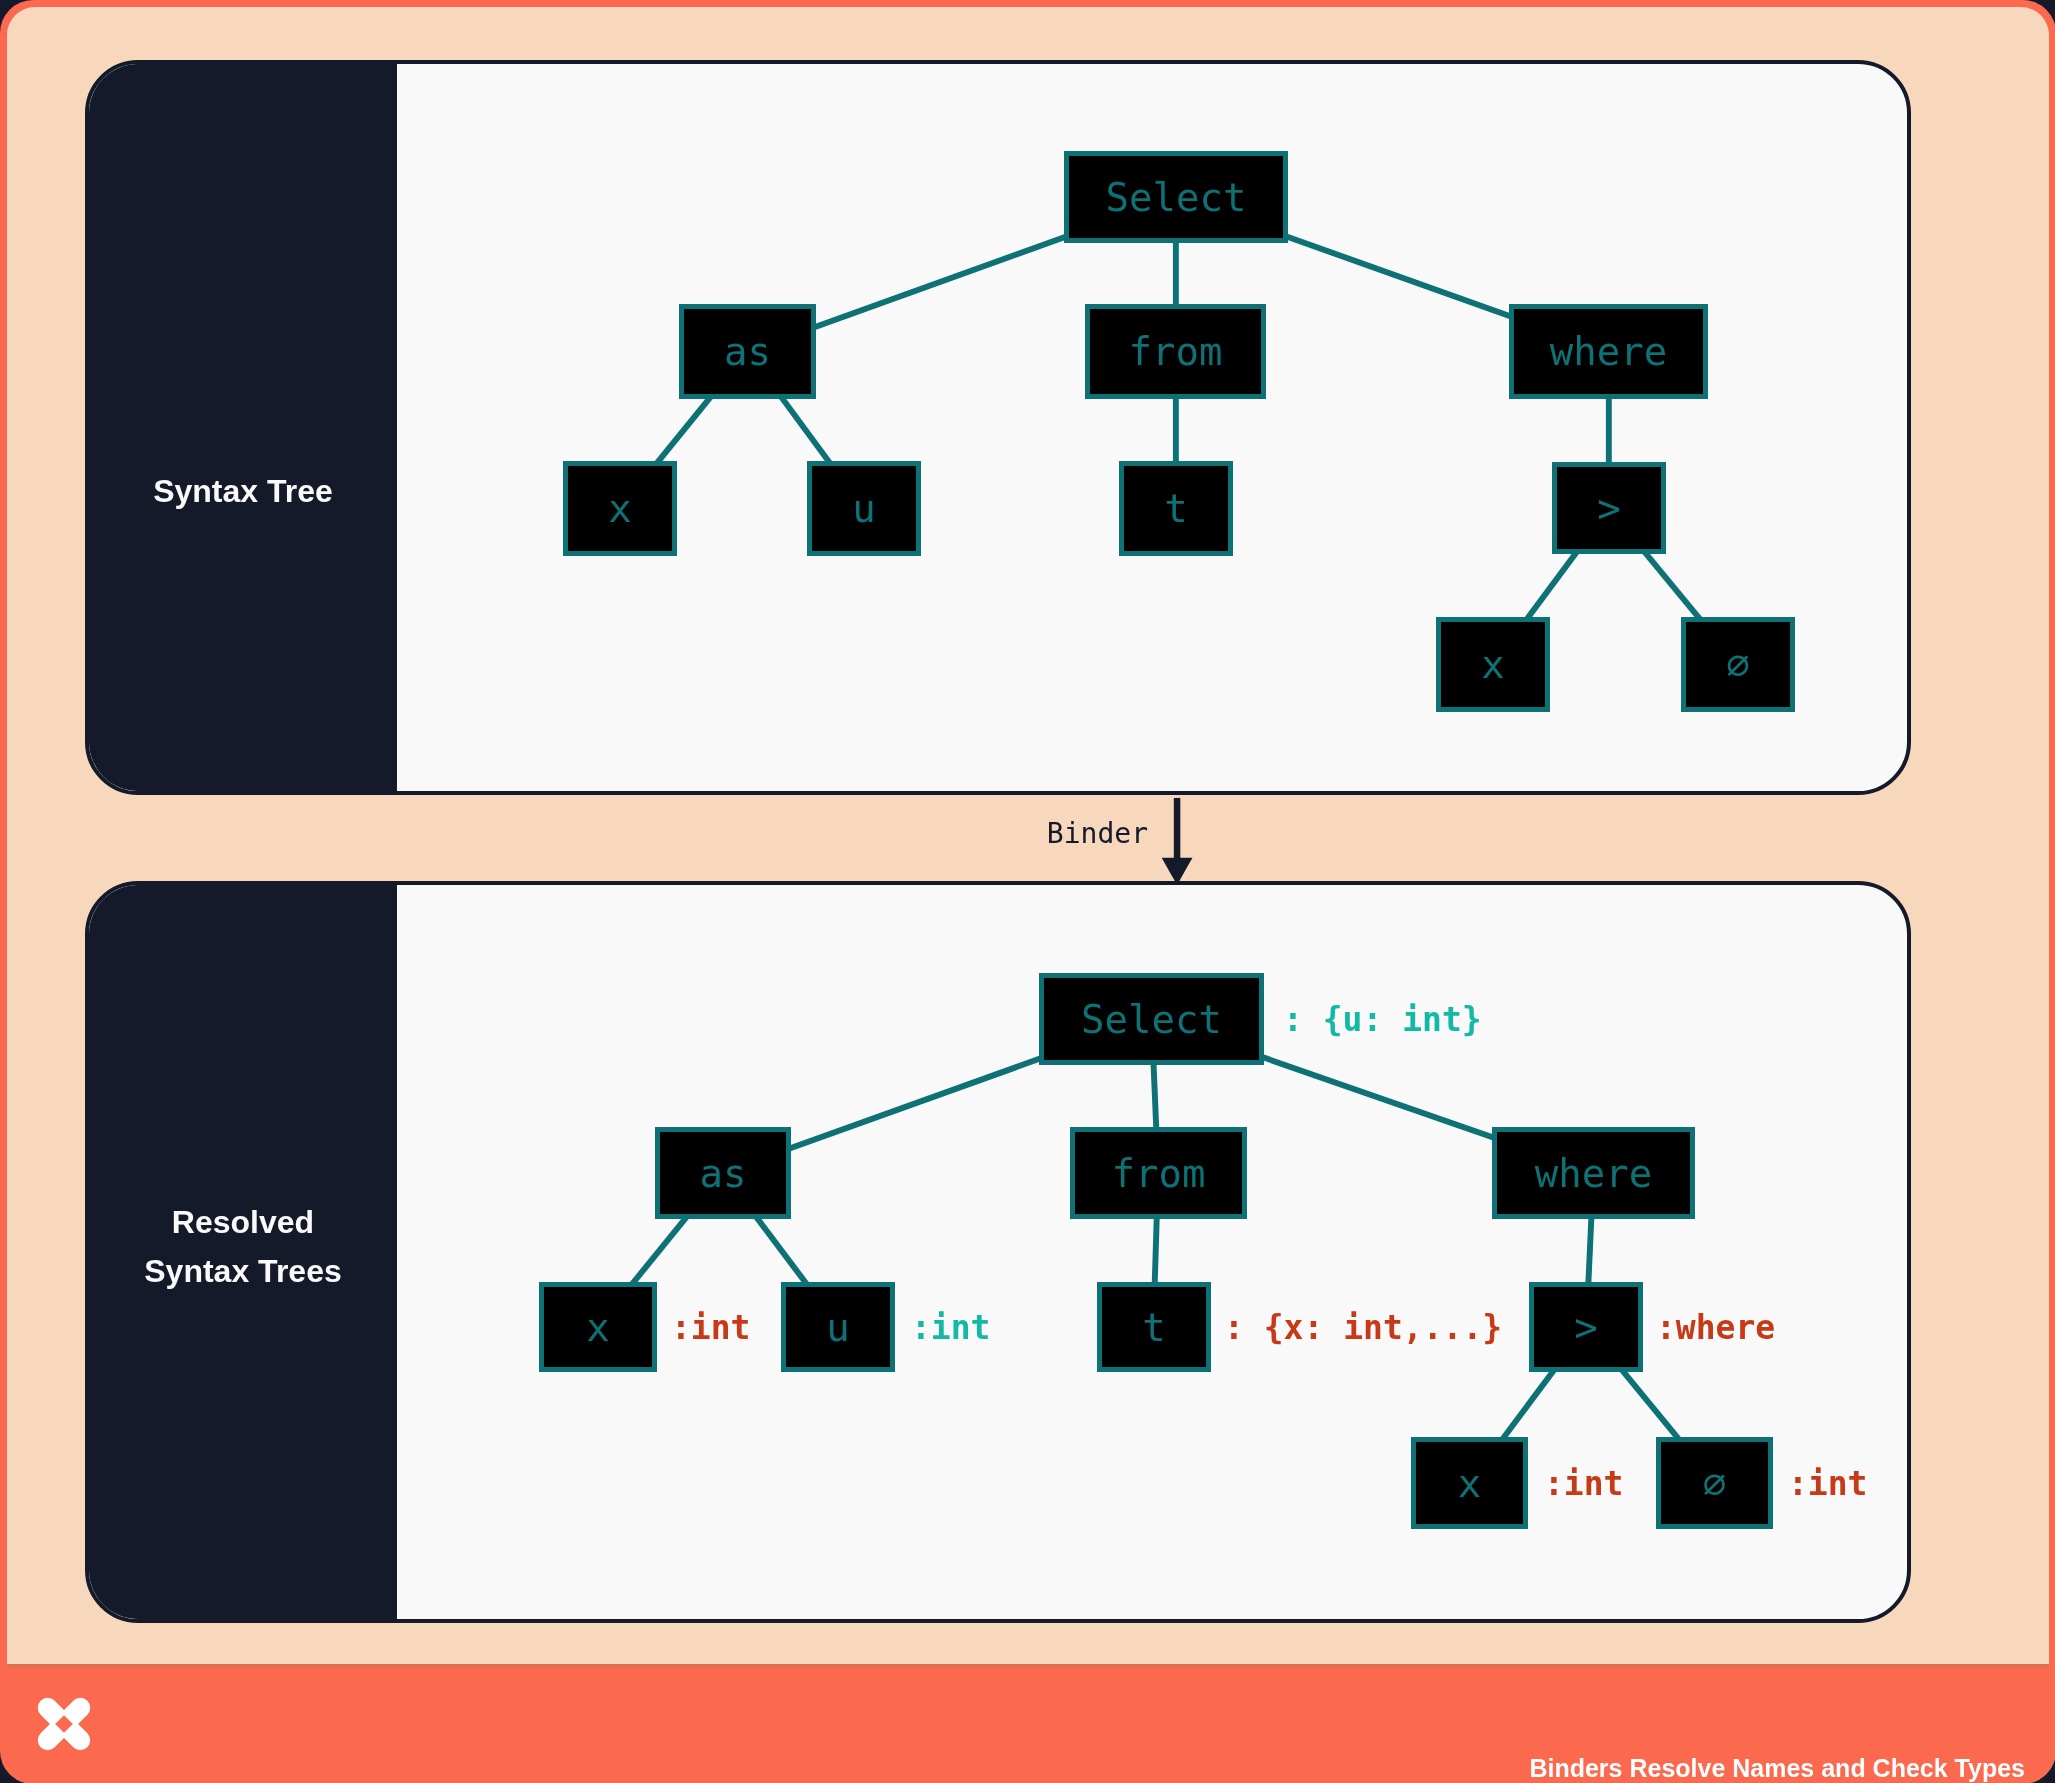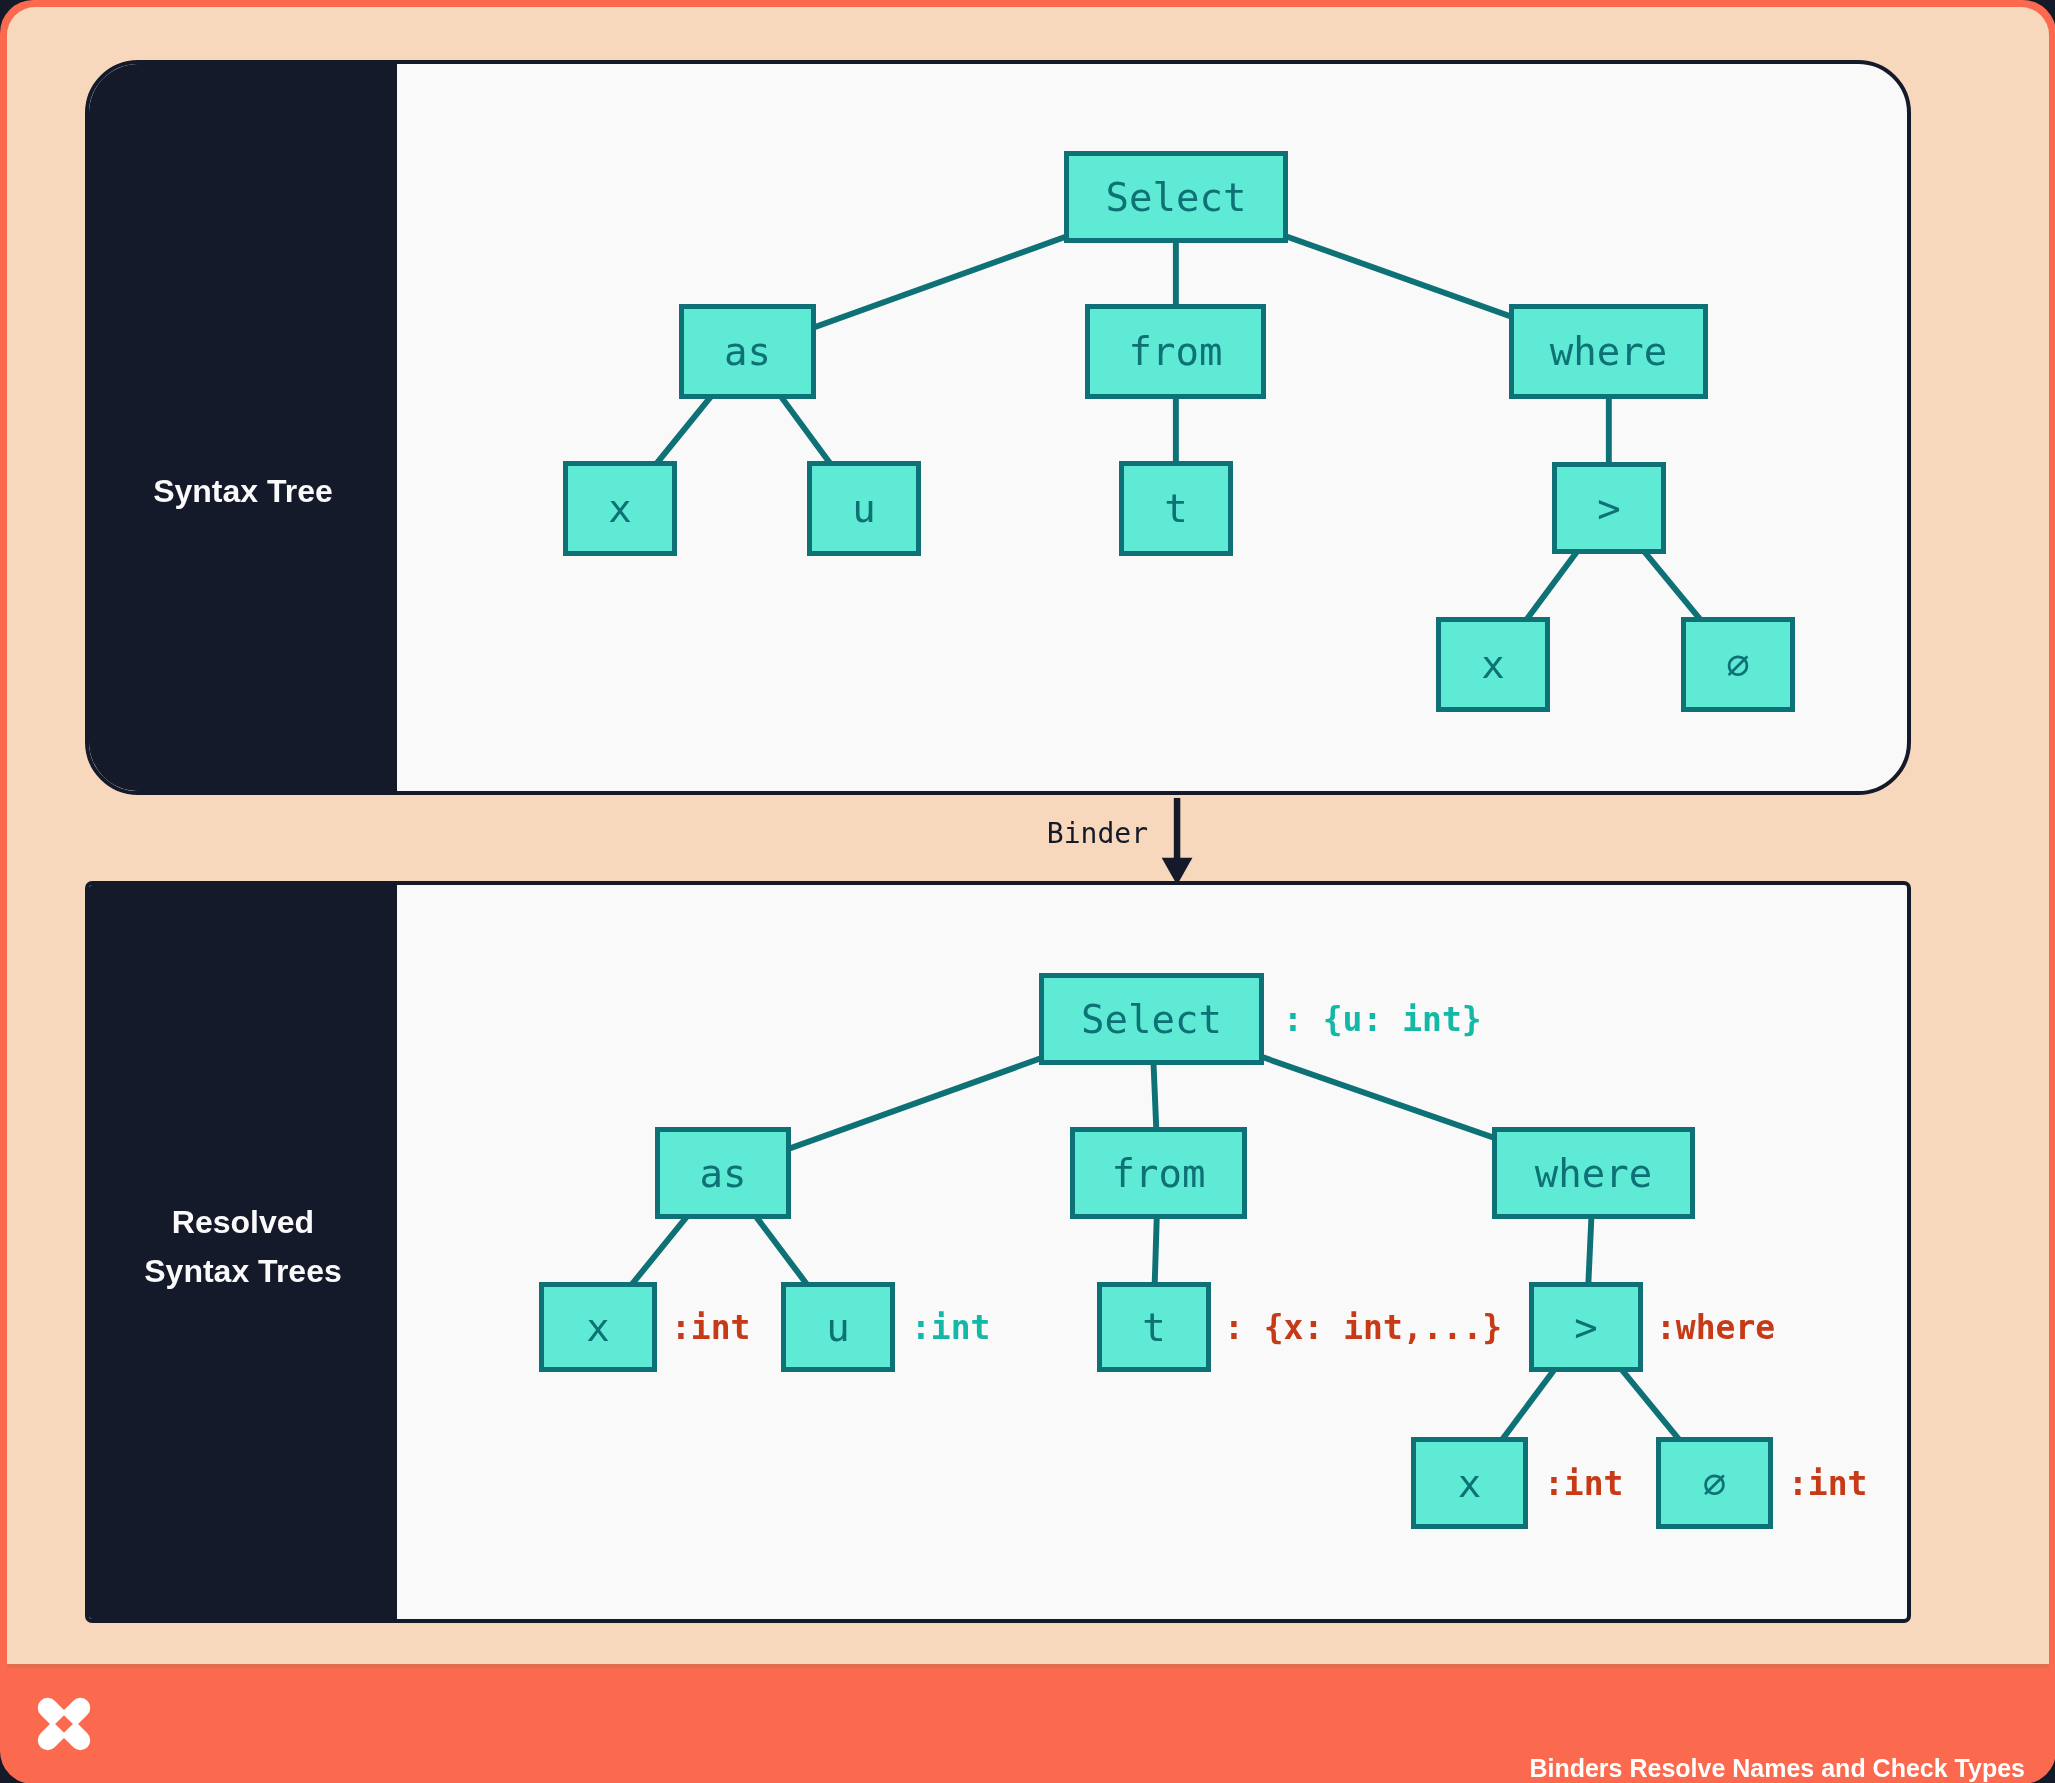--- a/index.html
+++ b/index.html
@@ -7,26 +7,26 @@
           font-family:"Liberation Sans",sans-serif;}
   .orange-frame{position:absolute;left:0;top:0;width:2056px;height:1784px;
           background:#fb6a4e;border-radius:33px;}
   .peach-bg{position:absolute;left:7px;top:7px;width:2042px;height:1657px;
           background:#f8d8bd;border-radius:28px 28px 0 0;
           border-bottom:4.1px solid #e26e4f;}
   .panel{position:absolute;left:85px;width:1826px;box-sizing:border-box;
           background:#f8f9f8;border:4.7px solid #141a29;border-radius:53px;
           overflow:hidden;z-index:1;}
   .panel-top{top:60px;height:735px;}
-  .panel-bottom{top:881px;height:742px;border-radius:7px;}
+  .panel-bottom{top:881px;height:742px;}
   .sidebar{position:absolute;left:0;top:0;bottom:0;width:308px;background:#141a29;}
   .sidebar-label{position:absolute;left:0;width:308px;text-align:center;
           color:#fafafa;font-size:32px;font-weight:700;line-height:48px;}
   .wires{position:absolute;left:0;top:0;z-index:2;pointer-events:none;}
-  .node{position:absolute;box-sizing:border-box;background:#5eead4;
+  .node{position:absolute;box-sizing:border-box;background:#000000;
           border:5.3px solid #0d7175;color:#0d7175;
           font-family:"DejaVu Sans Mono",monospace;font-size:39px;
           display:flex;align-items:center;justify-content:center;z-index:3;}
   .ann{position:absolute;z-index:3;display:flex;align-items:center;
           font-family:"DejaVu Sans Mono",monospace;font-size:33px;font-weight:700;
           white-space:pre;}
   .ann[data-color="red"]{color:#c63a18;}
   .ann[data-color="navy"]{color:#14b8a6;}
   .binder-label{position:absolute;right:908px;top:817px;z-index:3;
           color:#141a29;font-family:"DejaVu Sans Mono",monospace;font-size:28px;

